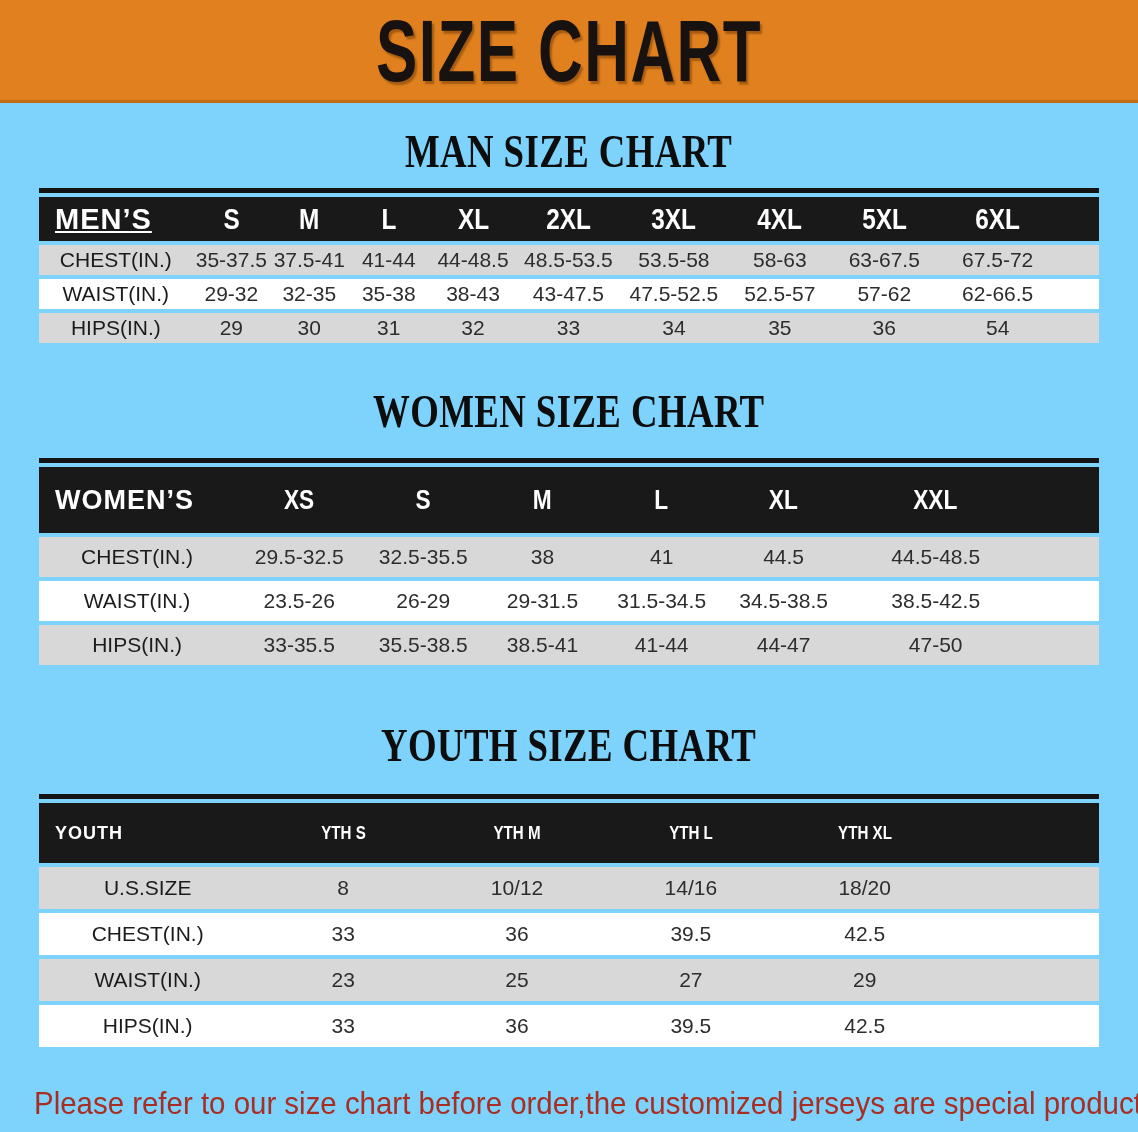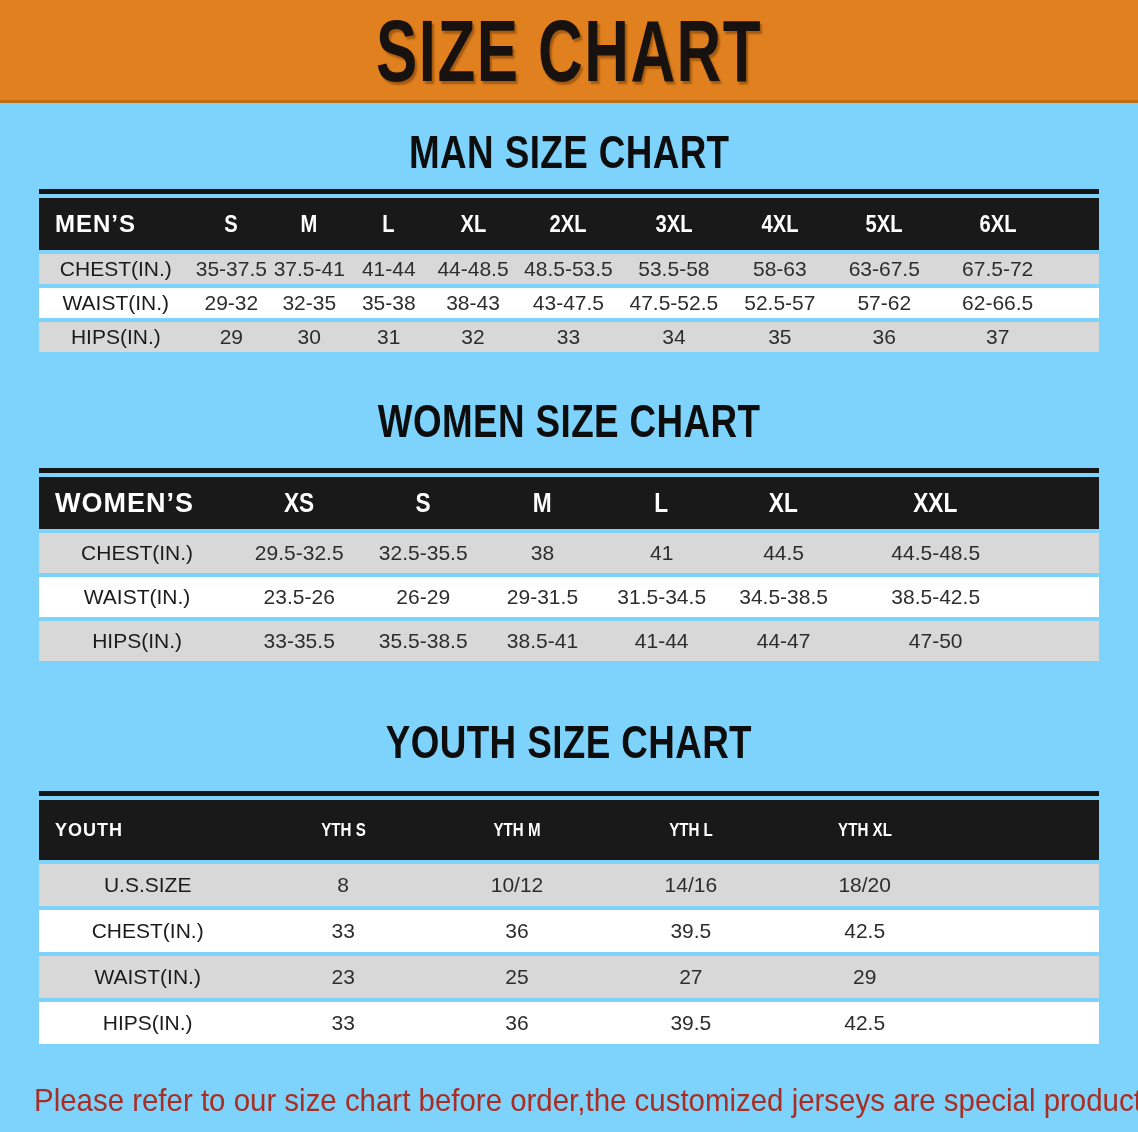--- a/index.html
+++ b/index.html
@@ -11,21 +11,21 @@
   .banner {
     height:103px; background:#e0801e; display:flex; align-items:center; justify-content:center;
     border-bottom:3px solid #c06c12; box-sizing:border-box;
   }
   .banner-title {
     display:inline-block; font-size:86px; font-weight:bold; color:#171210;
     transform:scale(0.72,1.02); letter-spacing:2px; white-space:nowrap;
     text-shadow:3px 3px 2px rgba(90,45,0,0.45);
   }
   
-  .section-heading { text-align:center; margin:0; }
+  .section-heading { text-align:center; margin:0;font-family:Liberation Serif, serif; }
   .section-heading .hd {
     display:inline-block; font-size:46px; font-weight:bold; color:#0d0d0d;
     transform:scaleX(0.80); white-space:nowrap; letter-spacing:0.5px;
   }
   #men-heading   { margin:22px 0 10px; }
   #women-heading { margin:38px 0 20px; }
   #youth-heading { margin:50px 12px 22px; }
   
   .table-wrap { width:1060px; margin:0 auto; }
   .toprule { height:5px; background:#141414; }
@@ -35,23 +35,23 @@
   .size-table th, .size-table td {
     padding:0; text-align:center; vertical-align:middle; overflow:hidden; white-space:nowrap;
   }
   .head-row th { background:#191919; color:#ffffff; font-weight:bold; }
   .head-row th.head-label { text-align:left; padding-left:16px; font-size:30px; letter-spacing:1px; }
   .cond { display:inline-block; transform:scaleX(0.84); }
   tr.stripe td { background:#d8d8d8; }
   tr.plain  td { background:#ffffff; }
   tbody td { font-size:21px; color:#2d2d2d; }
   td.row-label { font-size:21px; color:#1b1b1b;margin-left:17px; }
-  .men   .head-row th { height:52px; font-size:24px; }
+  .men   .head-row th { height:44px; font-size:29px;text-decoration:underline; }
   .men   tbody tr     { height:30px; }
-  .women .head-row th { height:52px; font-size:27px; }
+  .women .head-row th { height:66px; font-size:27px; }
   .women tbody tr     { height:40px; }
   .youth .head-row th { height:60px; font-size:18px; }
   .youth tbody tr     { height:42px; }
   
   .disclaimer { margin:30px 0 0 34px; }
   .disc-line {
     display:block; font-size:32px; line-height:44px; color:#a82e24; white-space:nowrap;
   }
   .disc-line .dl { display:inline-block; transform:scaleX(0.92); transform-origin:left center; }
 </style>
@@ -128,21 +128,21 @@
         <tr class="stripe">
           <td class="row-label">HIPS(IN.)</td>
           <td>29</td>
           <td>30</td>
           <td>31</td>
           <td>32</td>
           <td>33</td>
           <td>34</td>
           <td>35</td>
           <td>36</td>
-          <td>37</td>
+          <td>54</td>
           <td></td>
         </tr>
       </tbody>
     </table>
   </div>
 
   <h2 class="section-heading" id="women-heading">
     <span class="hd">WOMEN SIZE CHART</span>
   </h2>
   <div class="table-wrap">

